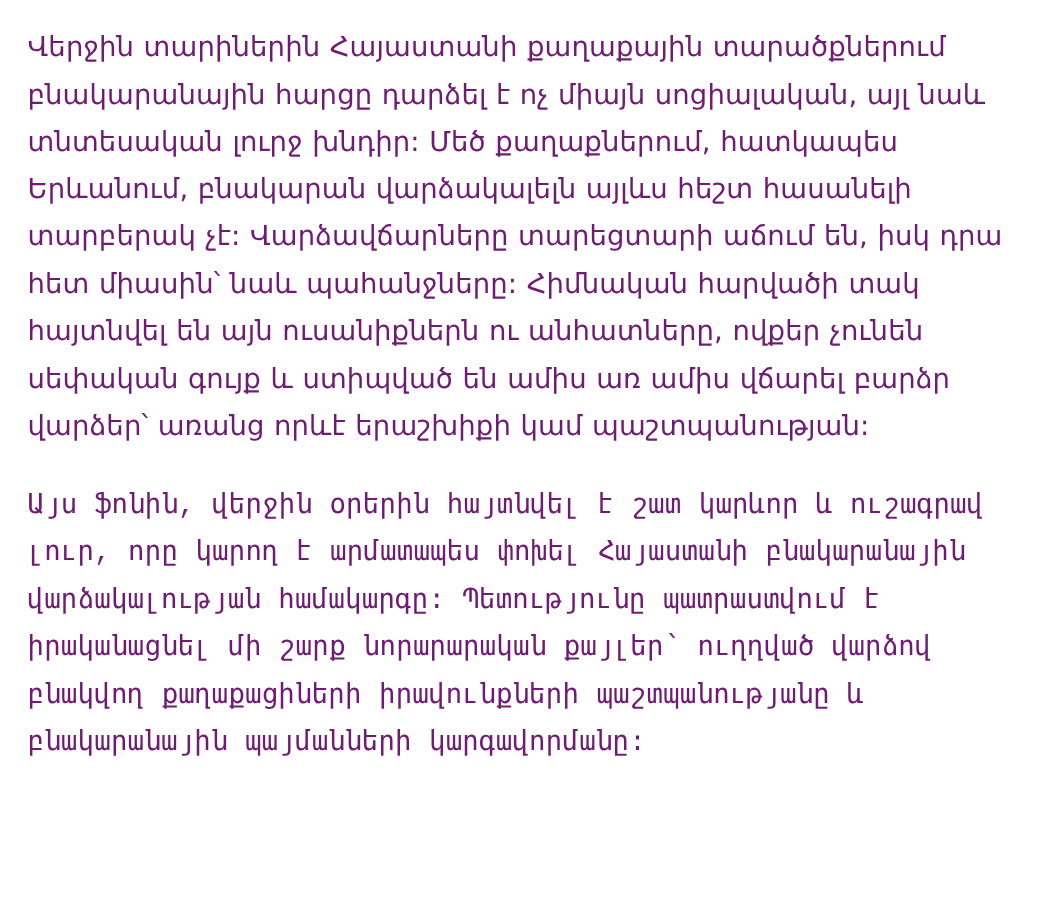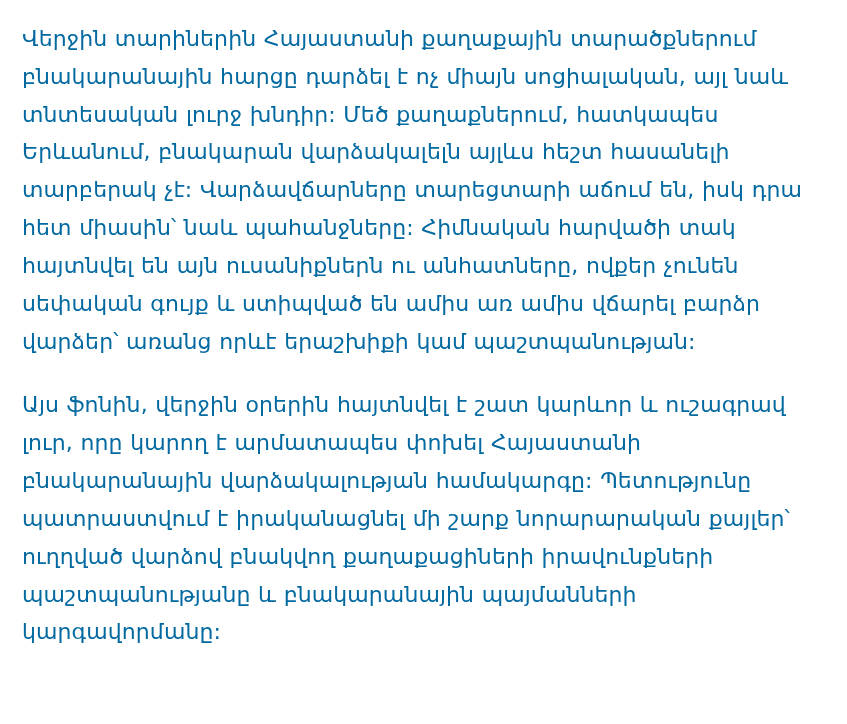--- a/index.html
+++ b/index.html
@@ -12,30 +12,31 @@
     background: #ffffff;
     font-family: "DejaVu Sans", "Liberation Sans", sans-serif;
     overflow: hidden;
   }
   .article {
     padding: 20px 22px 0 22px;
     box-sizing: border-box;
     width: 847px;
   }
   .para {
-    color: #0369a1;
+    color: #701a75;
     font-size: 22px;
     line-height: 1.72;
     letter-spacing: 0.1px;
     margin: 0 0 26px 0;
     text-align: left;
     word-spacing: 0.5px;
   }
   .para:last-child {
     margin-bottom: 0;
+    font-family: Liberation Mono, monospace;
   }
 </style>
 </head>
 <body>
 
 <div class="article">
   <p class="para">Վերջին տարիներին Հայաստանի քաղաքային տարածքներում բնակարանային հարցը դարձել է ոչ միայն սոցիալական, այլ նաև տնտեսական լուրջ խնդիր: Մեծ քաղաքներում, հատկապես Երևանում, բնակարան վարձակալելն այլևս հեշտ հասանելի տարբերակ չէ: Վարձավճարները տարեցտարի աճում են, իսկ դրա հետ միասին՝ նաև պահանջները: Հիմնական հարվածի տակ հայտնվել են այն ուսանիքներն ու անհատները, ովքեր չունեն սեփական գույք և ստիպված են ամիս առ ամիս վճարել բարձր վարձեր՝ առանց որևէ երաշխիքի կամ պաշտպանության:</p>
   <p class="para">Այս ֆոնին, վերջին օրերին հայտնվել է շատ կարևոր և ուշագրավ լուր, որը կարող է արմատապես փոխել Հայաստանի բնակարանային վարձակալության համակարգը: Պետությունը պատրաստվում է իրականացնել մի շարք նորարարական քայլեր՝ ուղղված վարձով բնակվող քաղաքացիների իրավունքների պաշտպանությանը և բնակարանային պայմանների կարգավորմանը:</p>
 </div>
 

